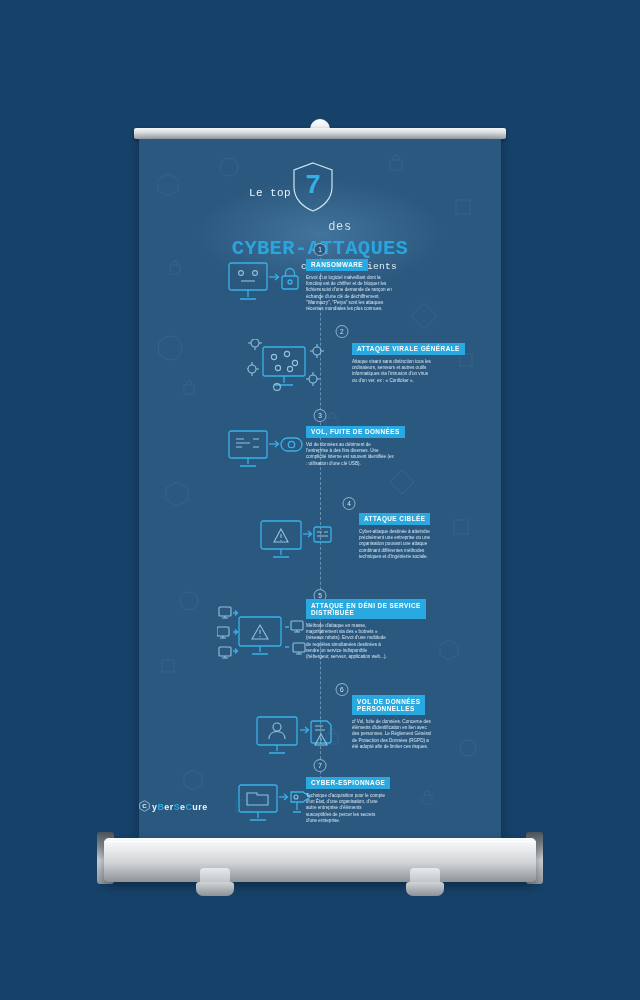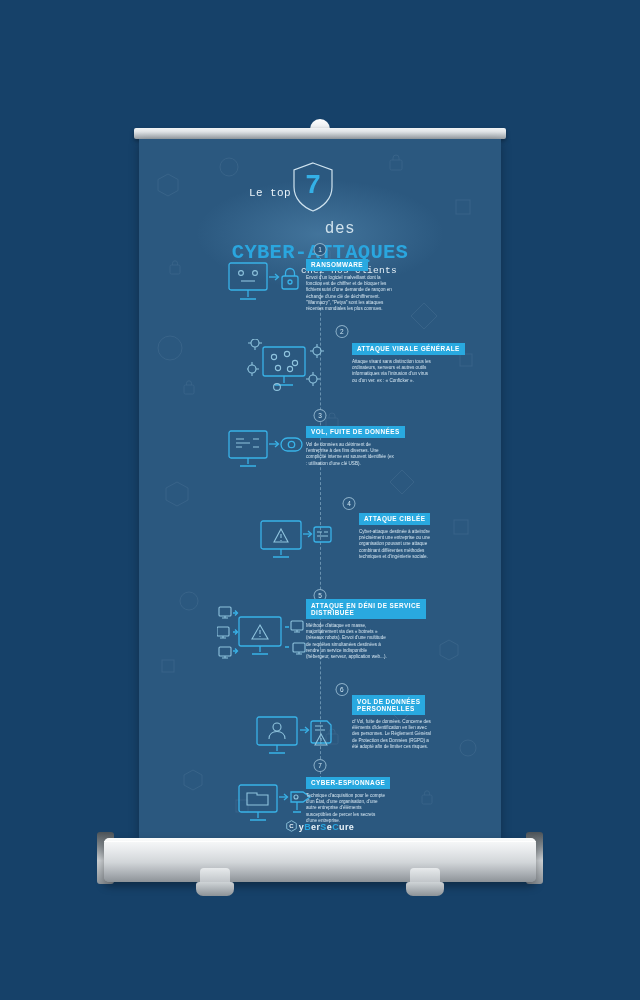--- a/index.html
+++ b/index.html
@@ -54,21 +54,21 @@
   #shield{ position:absolute; left:56px; top:0; }
   #letop{
     position:absolute; left:6px; top:26px; width:50px; text-align:right;
     font-size:11px; color:#e8f2f8; letter-spacing:.4px;
   }
   #seven{
     position:absolute; left:56px; top:8px; width:44px; text-align:center;
     font-size:27px; font-weight:bold; color:#34b0e6; line-height:34px;
   }
   #des{
-    margin-top:-2px; font-size:16px; color:#cfe1ec; letter-spacing:.6px;padding-left:40px;
+    margin-top:-2px; font-size:12px; color:#cfe1ec; letter-spacing:.6px;padding-left:40px;
   }
   #cyber{
     margin-top:3px; font-size:20.5px; font-weight:bold; color:#2aa6df;
     letter-spacing:.3px;
   }
   #chez{
     margin-top:1px; font-size:9.5px; color:#e3eff6; letter-spacing:.3px;
     padding-left:58px;
   }
 
@@ -98,21 +98,21 @@
     margin-top:4px; font-size:4.6px; line-height:6.2px;
     color:#d6e7f2; width:88px;
   }
 
   
   .ic{ stroke:#39b2e8; fill:none; stroke-width:1.3; }
   .ic2{ stroke:#8fc4de; fill:none; stroke-width:1.1; }
 
   
   #logo{
-    position:absolute; left:0; right:0; bottom:4px; text-align:center;
+    position:absolute; left:0; right:0; bottom:24px; 
     font-size:9px; font-weight:bold; letter-spacing:.4px;
   }
   #logo .c1{ color:#e9f3f9; }
   #logo .c2{ color:#2aa6df; }
   #logo-mark{
     display:inline-block; vertical-align:-2px; margin-right:2px;
   }
 
   
   #cassette{

